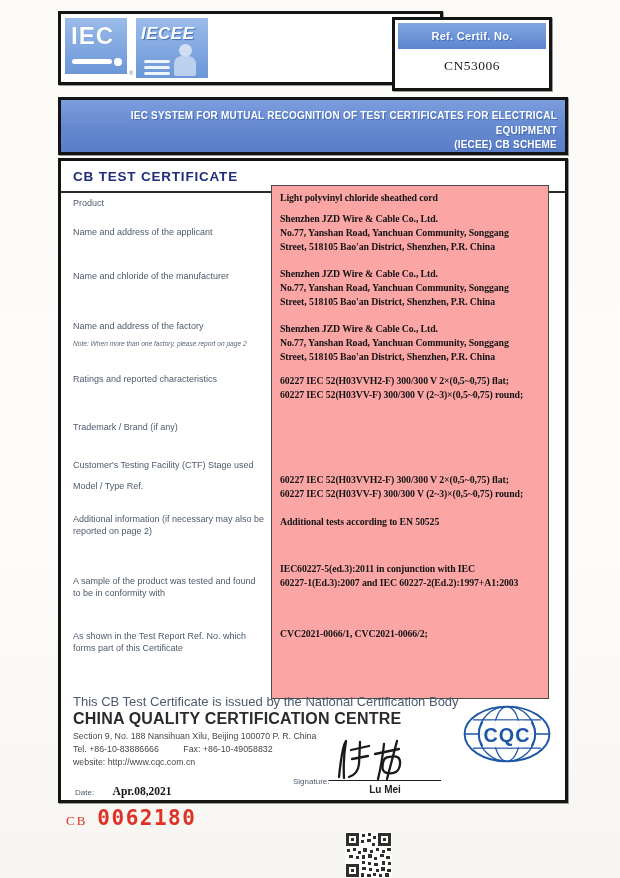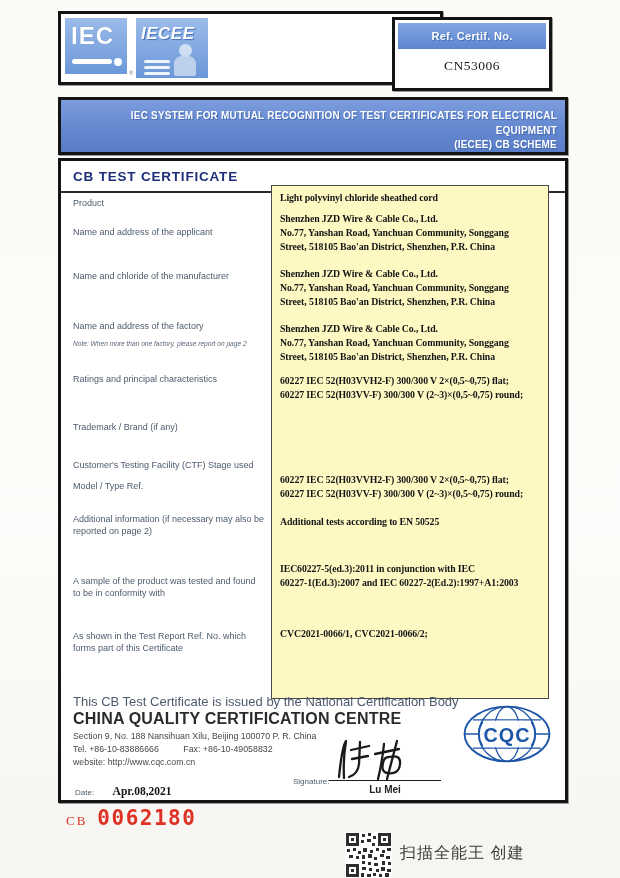--- a/index.html
+++ b/index.html
@@ -34,21 +34,21 @@
   .frame { position:absolute; left:58px; top:158px; width:510px; height:645px; border:3px solid #141414; background:#fff; box-shadow:1px 1px 0 #9a9a9a; }
   .cert-title { position:absolute; left:12px; top:8px; color:#1e2e7a; font-weight:700; font-size:13.5px; letter-spacing:0.8px; }
   .title-rule { position:absolute; left:0; right:0; top:30px; height:0; border-top:2px solid #2a2a2a; }
 
   .lbl { position:absolute; left:12px; width:192px; font-size:9px; color:#4d5b6d; line-height:1.3; }
   .lbl-note { position:absolute; left:12px; width:200px; font-size:6.6px; font-style:italic; color:#5a6878; }
   .t-product{top:37px;} .t-applicant{top:66px;} .t-manufacturer{top:110px;} .t-factory{top:160px;}
   .t-factorynote{top:179px;} .t-ratings{top:213px;} .t-trademark{top:261px;} .t-ctf{top:299px;}
   .t-model{top:320px;} .t-addinfo{top:353px;} .t-sample{top:415px;} .t-report{top:470px;}
 
-  .valbox { position:absolute; left:210px; top:24px; width:278px; height:514px; border:1.5px solid #4a4a4a; background:#fef9c3; }
+  .valbox { position:absolute; left:210px; top:24px; width:278px; height:514px; border:1.5px solid #4a4a4a; background:#fca5a5; }
   .val { position:absolute; left:8px; right:4px; font-family:"Liberation Serif","DejaVu Serif",serif; font-weight:700; font-size:9.8px; letter-spacing:-0.1px; color:#141414; line-height:1.45; white-space:pre-line; }
   .v0{top:5px;} .v1{top:26px;} .v2{top:81px;} .v3{top:136px;} .v4{top:188px;}
   .v7{top:287px;} .v8{top:329px;} .v9{top:376px;} .v10{top:441px;}
 
   .issued { position:absolute; left:12px; top:533px; font-size:13px; color:#4d5b6d; }
   .org { position:absolute; left:12px; top:549px; font-size:16px; font-weight:700; color:#2b2b2b; letter-spacing:0.2px; }
   .addr  { position:absolute; left:12px; top:570px; font-size:8.8px; color:#474747; }
   .telfax{ position:absolute; left:12px; top:583px; font-size:8.8px; color:#474747; }
   .telfax .fax { margin-left:22px; }
   .website{ position:absolute; left:12px; top:596px; font-size:8.8px; color:#474747; }
@@ -108,21 +108,21 @@
 
   <div class="frame">
     <div class="cert-title">CB TEST CERTIFICATE</div>
     <div class="title-rule"></div>
 
     <div class="lbl t-product">Product</div>
     <div class="lbl t-applicant">Name and address of the applicant</div>
     <div class="lbl t-manufacturer">Name and chloride of the manufacturer</div>
     <div class="lbl t-factory">Name and address of the factory</div>
     <div class="lbl-note t-factorynote">Note: When more than one factory, please report on page 2</div>
-    <div class="lbl t-ratings">Ratings and principal characteristics</div>
+    <div class="lbl t-ratings">Ratings and reported characteristics</div>
     <div class="lbl t-trademark">Trademark / Brand (if any)</div>
     <div class="lbl t-ctf">Customer's Testing Facility (CTF) Stage used</div>
     <div class="lbl t-model">Model / Type Ref.</div>
     <div class="lbl t-addinfo">Additional information (if necessary may also be reported on page 2)</div>
     <div class="lbl t-sample">A sample of the product was tested and found to be in conformity with</div>
     <div class="lbl t-report">As shown in the Test Report Ref. No. which forms part of this Certificate</div>
 
     <div class="valbox">
       <div class="val v0">Light polyvinyl chloride sheathed cord</div>
       <div class="val v1">Shenzhen JZD Wire &amp; Cable Co., Ltd.
@@ -237,15 +237,14 @@
         <rect x="31" y="37" width="3" height="3"></rect>
         <rect x="36" y="35" width="4" height="4"></rect>
         <rect x="42" y="37" width="4" height="3"></rect>
       <rect x="16" y="41" width="3" height="4"></rect>
         <rect x="22" y="42" width="4" height="3"></rect>
         <rect x="28" y="41" width="3" height="3"></rect>
         <rect x="34" y="42" width="3" height="3"></rect>
         <rect x="40" y="41" width="4" height="4"></rect>
     </g>
   </svg>
-  <div class="scan-caption">扫描全能王 创建</div>
 
 </div>
 
 </body></html>

